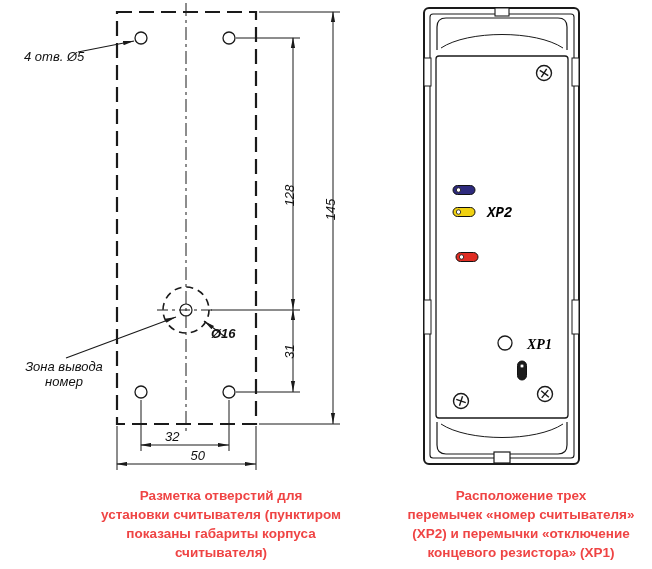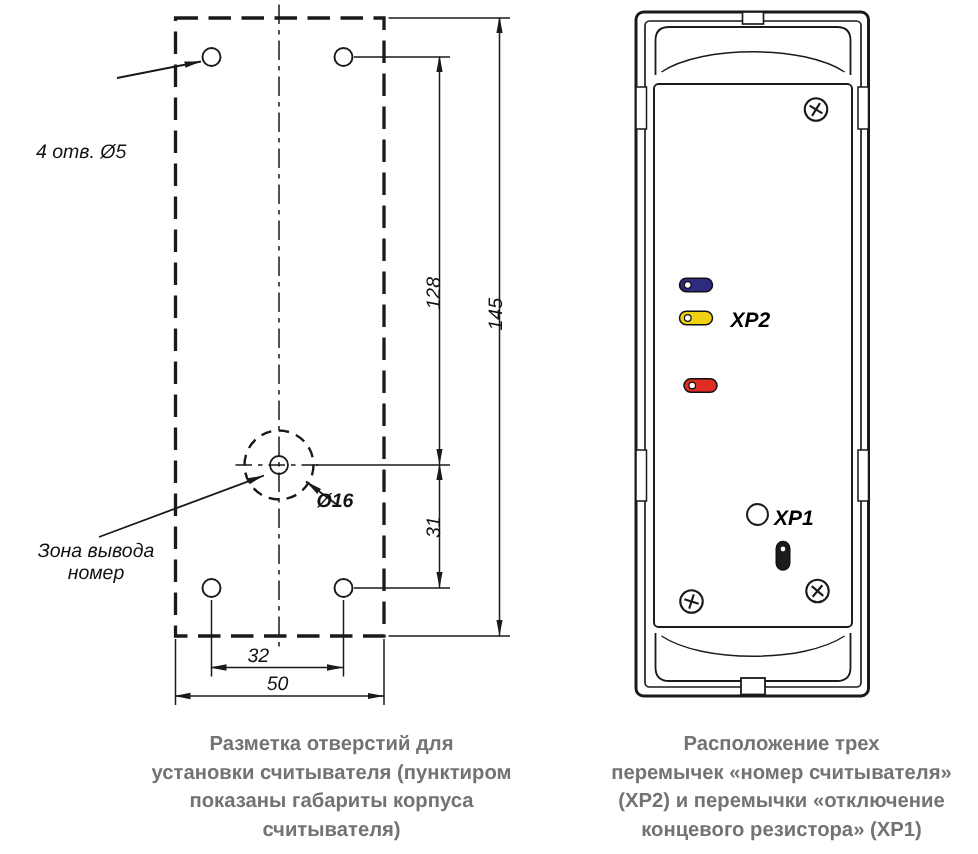--- a/index.html
+++ b/index.html
@@ -4,21 +4,21 @@
 <style>
   html,body{margin:0;padding:0;background:#ffffff;}
   .canvas{position:relative;width:652px;height:569px;background:#fff;overflow:hidden;
           font-family:"Liberation Sans",sans-serif;color:#1a1a1a;}
   svg{position:absolute;left:0;top:0;}
   .lbl{position:absolute;font:italic 13px "Liberation Sans",sans-serif;color:#111;
        white-space:pre-line;line-height:15px;}
   .vdim{position:absolute;font:italic 13px "Liberation Sans",sans-serif;color:#111;
         transform:rotate(-90deg);transform-origin:center;text-align:center;height:15px;}
   .jlbl{position:absolute;font:italic 700 14px "Liberation Sans",sans-serif;color:#000;}
-  .cap{position:absolute;font:700 13.5px/19px "Liberation Sans",sans-serif;color:#737373;
+  .cap{position:absolute;font:700 13.5px/19px "Liberation Sans",sans-serif;color:#ef4444;
        text-align:center;white-space:pre-line;}
 </style>
 </head>
 <body>
 
 <div class="canvas">
 
   <svg width="652" height="480" viewBox="0 0 652 480">
     <defs>
       <marker id="ae" orient="auto" markerUnits="userSpaceOnUse" markerWidth="12" markerHeight="6" refX="11" refY="2.5">
@@ -126,40 +126,40 @@
         <rect x="456" y="252.5" width="22" height="9" rx="4.5" fill="#df2d23"></rect>
         <circle cx="461.5" cy="257" r="2.2" fill="#fff" stroke-width="0.8"></circle>
       </g>
 
       <circle cx="505" cy="343" r="7" stroke-width="1.3"></circle>
       <rect x="517.5" y="361" width="9" height="19" rx="4.5" stroke="#111" stroke-width="1" fill="#1c1c1c"></rect>
       <circle cx="522" cy="366" r="2" fill="#fff" stroke-width="0.8"></circle>
     </g>
   </svg>
 
-  <div class="lbl" style="left:24px;top:49px;margin-top:44px;">4 отв. Ø5</div>
+  <div class="lbl" style="left:24px;top:49px;">4 отв. Ø5</div>
 
   <div class="lbl" style="left:18px;top:359px;width:92px;text-align:center;">Зона вывода
 номер</div>
 
   <div class="lbl" style="left:211px;top:326px;font-weight:bold;">Ø16</div>
 
   <div class="vdim" style="left:272px;top:188px;width:34px;">128</div>
 
   <div class="vdim" style="left:313px;top:202px;width:34px;">145</div>
 
   <div class="vdim" style="left:276px;top:344px;width:26px;">31</div>
 
   <div class="lbl" style="left:165px;top:429px;width:40px;text-align:left;">32</div>
 
-  <div class="lbl" style="left:165px;top:448px;width:40px;text-align:center;">50</div>
+  <div class="lbl" style="left:165px;top:448px;width:40px;text-align:right;">50</div>
 
-  <div class="jlbl" style="left:487px;top:205px;">ХР2</div>
+  <div class="jlbl" style="left:487px;top:205px;font-family:Liberation Mono, monospace;">ХР2</div>
 
-  <div class="jlbl" style="left:516px;top:337px;">ХР1</div>
+  <div class="jlbl" style="left:527px;top:337px;font-family:Liberation Serif, serif;">ХР1</div>
 
   <div class="cap" style="left:86px;top:486px;width:270px;">Разметка отверстий для
 установки считывателя (пунктиром
 показаны габариты корпуса
 считывателя)</div>
 
   <div class="cap" style="left:387px;top:486px;width:268px;">Расположение трех
 перемычек «номер считывателя»
 (ХР2) и перемычки «отключение
 концевого резистора» (ХР1)</div>

